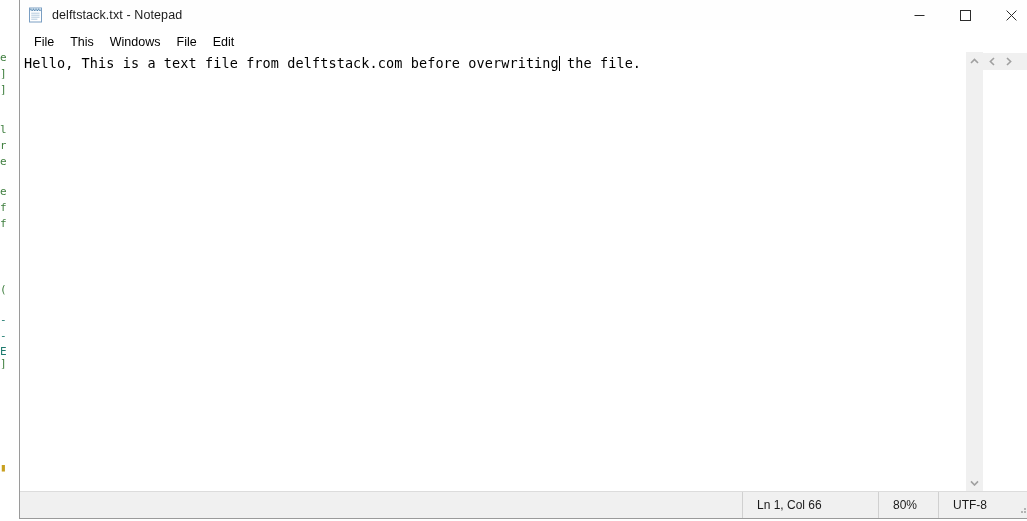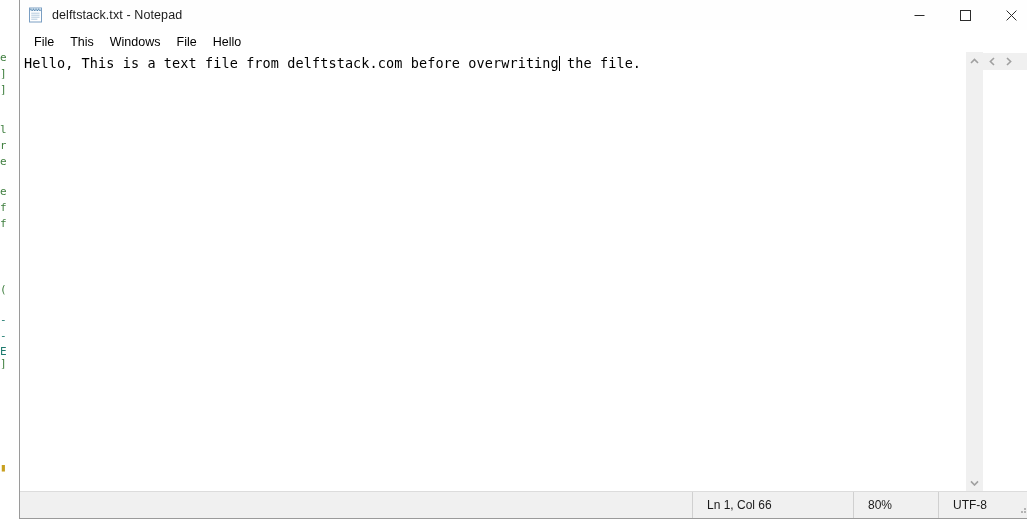--- a/index.html
+++ b/index.html
@@ -221,21 +221,20 @@
   }
   #status-spacer { flex: 1 1 auto; }
   .status-cell {
     display: flex;
     align-items: center;
     border-left: 1px solid #d0d0d0;
     padding-left: 14px;
     box-sizing: border-box;
     white-space: nowrap;
     cursor: default;
-    margin-left: 25px;
   }
   #status-position { width: 136px; }
   #status-zoom     { width: 60px; }
   #status-eol      { width: 118px; }
   #status-encoding { width: 96px; }
   #resize-grip {
     position: absolute;
     right: 3px;
     bottom: 3px;
     width: 12px;
@@ -312,21 +311,21 @@
           </svg>
         </button>
       </div>
     </div>
 
     <div id="menu-bar">
       <div class="menu-item">File</div>
       <div class="menu-item">This</div>
       <div class="menu-item">Windows</div>
       <div class="menu-item">File</div>
-      <div class="menu-item">Hello</div>
+      <div class="menu-item">Edit</div>
     </div>
 
     <div id="editor-area">
 
       <div id="editor-row">
 
         <div id="text-canvas">
           <div id="document-line"><span>Hello, This is a text file from delftstack.com before overwriting</span><span id="text-caret"></span><span> the file.</span></div>
         </div>
 

